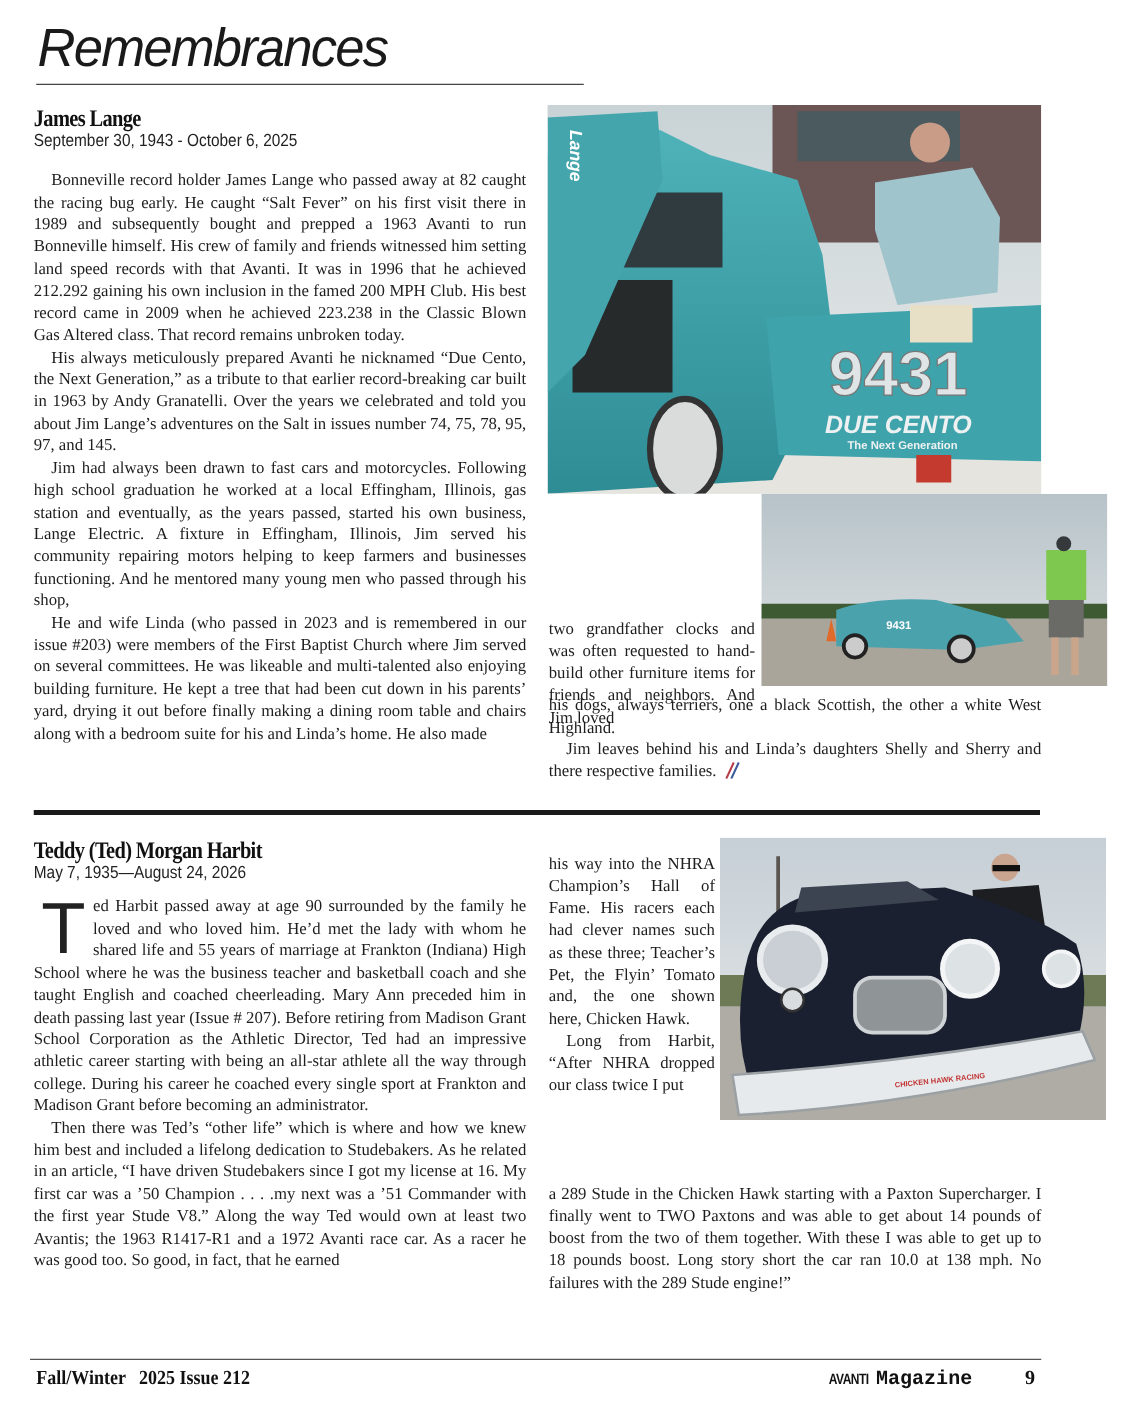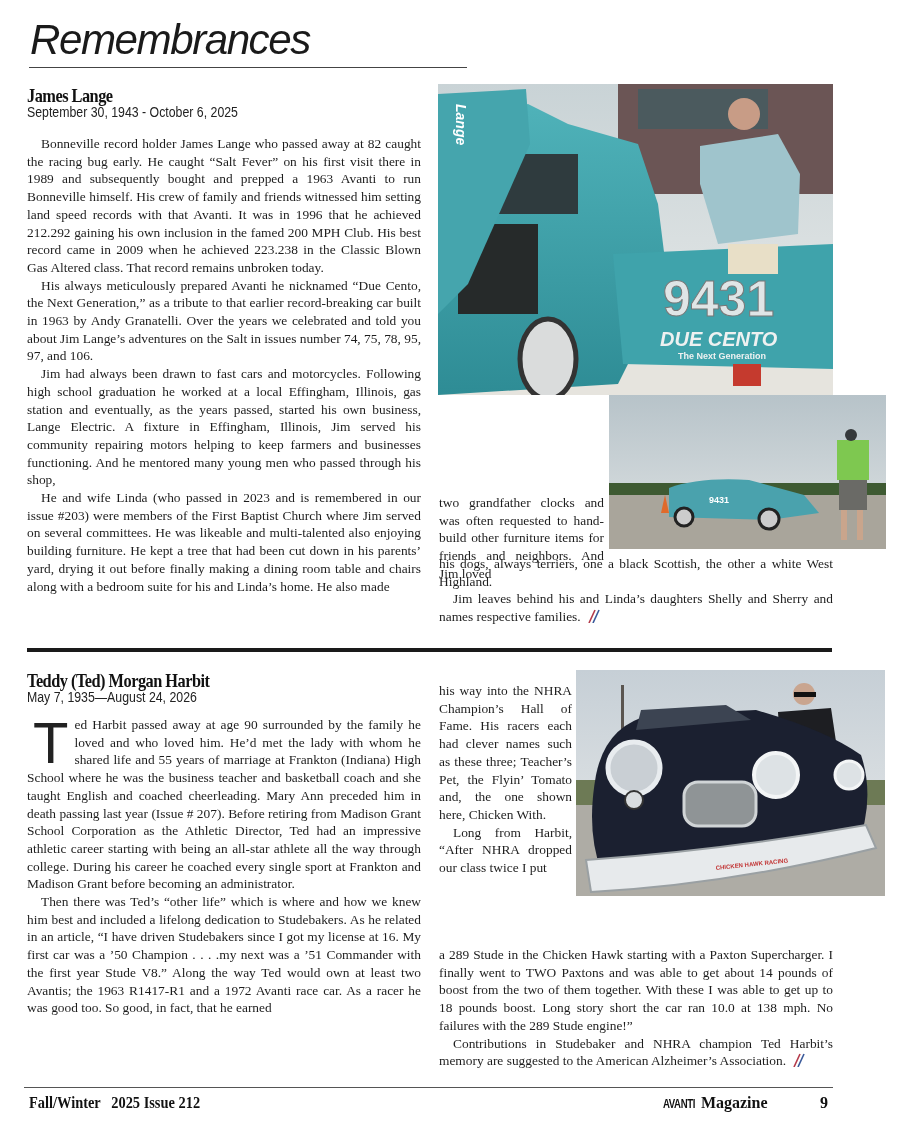--- a/index.html
+++ b/index.html
@@ -26,21 +26,21 @@
 <body>
 
 <div class="abs page-title">Remembrances</div>
 <div class="abs title-rule"></div>
 
 <div class="abs name" style="left:27px; top:86px;">James Lange</div>
 <div class="abs dates" style="left:27px; top:104px;">September 30, 1943 - October 6, 2025</div>
 
 <div class="abs col" style="left:27px; top:135px; width:394px;">
   <p>Bonneville record holder James Lange who passed away at 82 caught the racing bug early. He caught “Salt Fever” on his first visit there in 1989 and subsequently bought and prepped a 1963 Avanti to run Bonneville himself. His crew of family and friends witnessed him setting land speed records with that Avanti. It was in 1996 that he achieved 212.292 gaining his own inclusion in the famed 200 MPH Club. His best record came in 2009 when he achieved 223.238 in the Classic Blown Gas Altered class. That record remains unbroken today.</p>
-  <p>His always meticulously prepared Avanti he nicknamed “Due Cento, the Next Generation,” as a tribute to that earlier record-breaking car built in 1963 by Andy Granatelli. Over the years we celebrated and told you about Jim Lange’s adventures on the Salt in issues number 74, 75, 78, 95, 97, and 106.</p>
+  <p>His always meticulously prepared Avanti he nicknamed “Due Cento, the Next Generation,” as a tribute to that earlier record-breaking car built in 1963 by Andy Granatelli. Over the years we celebrated and told you about Jim Lange’s adventures on the Salt in issues number 74, 75, 78, 95, 97, and 145.</p>
   <p>Jim had always been drawn to fast cars and motorcycles. Following high school graduation he worked at a local Effingham, Illinois, gas station and eventually, as the years passed, started his own business, Lange Electric. A fixture in Effingham, Illinois, Jim served his community repairing motors helping to keep farmers and businesses functioning. And he mentored many young men who passed through his shop,</p>
   <p>He and wife Linda (who passed in 2023 and is remembered in our issue #203) were members of the First Baptist Church where Jim served on several committees. He was likeable and multi-talented also enjoying building furniture. He kept a tree that had been cut down in his parents’ yard, drying it out before finally making a dining room table and chairs along with a bedroom suite for his and Linda’s home. He also made</p>
 </div>
 
 <div class="abs photo" style="left:438px; top:84px; width:395px; height:311px; background:#dfe3e2;">
   <svg width="395" height="311" viewBox="0 0 395 311">
     <defs>
       <linearGradient id="sky1" x1="0" y1="0" x2="0" y2="1">
         <stop offset="0" stop-color="#c9d3d6"></stop>
           <stop offset="1" stop-color="#e9ebea"></stop>
@@ -98,38 +98,38 @@
     <rect x="232" y="115" width="6" height="30" fill="#c9a58c"></rect>
     <rect x="248" y="115" width="6" height="30" fill="#c9a58c"></rect>
   </svg>
 </div>
 
 <div class="abs col" style="left:439px; top:494px; width:165px;">
   <p class="noindent">two grandfather clocks and was often requested to hand-build other furniture items for friends and neighbors. And Jim loved</p>
 </div>
 <div class="abs col" style="left:439px; top:555px; width:394px;">
   <p class="noindent">his dogs, always terriers, one a black Scottish, the other a white West Highland.</p>
-  <p><span>Jim leaves behind his and Linda’s daughters Shelly and Sherry and names respective families.</span><svg class="endmark" viewBox="0 0 14 14">
+  <p><span>Jim leaves behind his and Linda’s daughters Shelly and Sherry and there respective families.</span><svg class="endmark" viewBox="0 0 14 14">
         <line x1="2" y1="14" x2="8" y2="1" stroke="#b43a4a" stroke-width="1.6"></line>
         <line x1="6" y1="14" x2="12" y2="1" stroke="#3a5a9a" stroke-width="1.6"></line>
       </svg></p>
 </div>
 
 <div class="abs divider"></div>
 
 <div class="abs name" style="left:27px; top:671px;">Teddy (Ted) Morgan Harbit</div>
 <div class="abs dates" style="left:27px; top:689px;">May 7, 1935—August 24, 2026</div>
 
 <div class="abs col" style="left:27px; top:716px; width:394px;">
   <p class="noindent"><span class="dropcap">T</span><span>ed Harbit passed away at age 90 surrounded by the family he loved and who loved him. He’d met the lady with whom he shared life and 55 years of marriage at Frankton (Indiana) High School where he was the business teacher and basketball coach and she taught English and coached cheerleading. Mary Ann preceded him in death passing last year (Issue # 207). Before retiring from Madison Grant School Corporation as the Athletic Director, Ted had an impressive athletic career starting with being an all-star athlete all the way through college. During his career he coached every single sport at Frankton and Madison Grant before becoming an administrator.</span></p>
   <p>Then there was Ted’s “other life” which is where and how we knew him best and included a lifelong dedication to Studebakers. As he related in an article, “I have driven Studebakers since I got my license at 16. My first car was a ’50 Champion . . . .my next was a ’51 Commander with the first year Stude V8.” Along the way Ted would own at least two Avantis; the 1963 R1417-R1 and a 1972 Avanti race car. As a racer he was good too. So good, in fact, that he earned</p>
 </div>
 
 <div class="abs col" style="left:439px; top:682px; width:133px;">
-  <p class="noindent">his way into the NHRA Champion’s Hall of Fame. His racers each had clever names such as these three; Teacher’s Pet, the Flyin’ Tomato and, the one shown here, Chicken With.</p>
+  <p class="noindent">his way into the NHRA Champion’s Hall of Fame. His racers each had clever names such as these three; Teacher’s Pet, the Flyin’ Tomato and, the one shown here, Chicken Hawk.</p>
   <p>Long from Harbit, “After NHRA dropped our class twice I put</p>
 </div>
 
 <div class="abs photo" style="left:576px; top:670px; width:309px; height:226px;">
   <svg width="309" height="226" viewBox="0 0 309 226">
     <defs>
       <linearGradient id="sky3" x1="0" y1="0" x2="0" y2="1">
         <stop offset="0" stop-color="#c6cfd6"></stop>
           <stop offset="1" stop-color="#e8eaea"></stop>
       </linearGradient>
@@ -150,24 +150,20 @@
     <circle cx="200" cy="105" r="22" fill="#dde2e5" stroke="#f3f5f6" stroke-width="4"></circle>
     <circle cx="273" cy="105" r="14" fill="#dde2e5" stroke="#f3f5f6" stroke-width="3"></circle>
     <rect x="108" y="112" width="72" height="44" rx="14" fill="#8f9496" stroke="#d0d4d6" stroke-width="3"></rect>
     <path d="M10,190 Q150,180 290,155 L300,178 Q150,215 15,222 Z" fill="#e7eaec" stroke="#9aa0a3" stroke-width="2"></path>
     <text x="140" y="200" fill="#c23535" font-family="Liberation Sans, sans-serif" font-weight="bold" font-size="6" transform="rotate(-6 140 200)">CHICKEN HAWK RACING</text>
   </svg>
 </div>
 
 <div class="abs col" style="left:439px; top:946px; width:394px;">
   <p class="noindent">a 289 Stude in the Chicken Hawk starting with a Paxton Supercharger. I finally went to TWO Paxtons and was able to get about 14 pounds of boost from the two of them together. With these I was able to get up to 18 pounds boost. Long story short the car ran 10.0 at 138 mph. No failures with the 289 Stude engine!”</p>
-  <p><span>Contributions in Studebaker and NHRA champion Ted Harbit’s memory are suggested to the American Alzheimer’s Association.</span><svg class="endmark" viewBox="0 0 14 14">
-        <line x1="2" y1="14" x2="8" y2="1" stroke="#b43a4a" stroke-width="1.6"></line>
-        <line x1="6" y1="14" x2="12" y2="1" stroke="#3a5a9a" stroke-width="1.6"></line>
-      </svg></p>
 </div>
 
 <div class="abs footer-rule"></div>
 <div class="abs footer" style="left:29px; top:1094px; transform:scaleX(0.9); transform-origin:left; white-space:pre;">Fall/Winter   2025 Issue 212</div>
 <div class="abs footer" style="left:663px; top:1094px;">
-  <span style="font-family:'Liberation Sans', sans-serif; font-size:12px; letter-spacing:-0.5px; display:inline-block; transform:scaleX(0.8); transform-origin:left;">AVANTI</span><span style="margin-left:-2px;">Magazine</span>
+  <span style="font-family:'Liberation Sans', sans-serif; font-size:12px; letter-spacing:-0.5px; display:inline-block; transform:scaleX(0.8); transform-origin:left;">AVANTI</span><span style="margin-left:-2px;font-family:Liberation Mono, monospace;">Magazine</span>
 </div>
 <div class="abs footer" style="left:820px; top:1094px;">9</div>
 
 </body></html>

